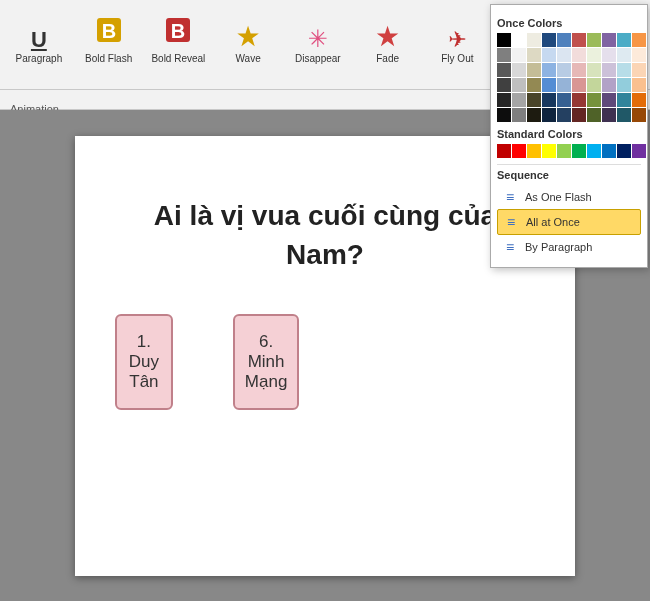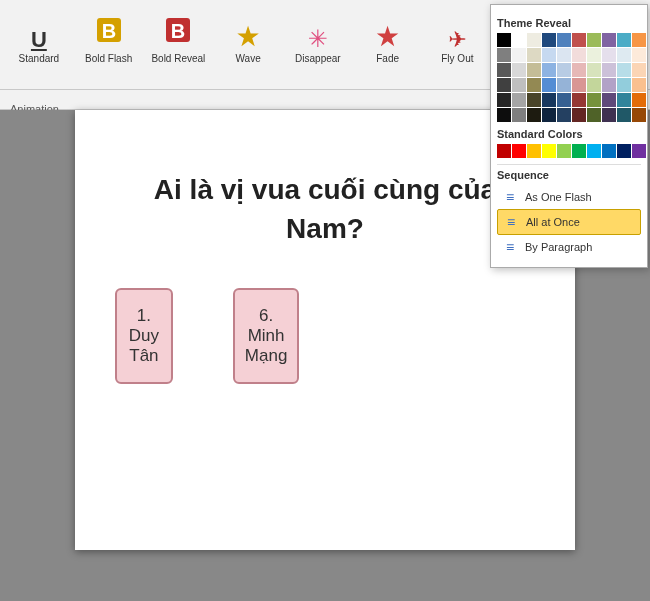--- a/index.html
+++ b/index.html
@@ -13,21 +13,21 @@
     .ribbon-item .label { font-size: 10px; color: #333; text-align: center; line-height: 1.2; white-space: nowrap; }
     .ribbon-divider { width: 1px; background: #c8c8c8; height: 60px; align-self: center; margin: 0 2px; }
     .ribbon-scroll { display: flex; flex-direction: column; justify-content: center; gap: 1px; margin-left: 2px; }
     .ribbon-scroll button { background: #e0e0e0; border: 1px solid #aaa; cursor: pointer; font-size: 8px; width: 16px; height: 16px; display: flex; align-items: center; justify-content: center; border-radius: 2px; }
 
     
     .tab-bar { background: #f2f2f2; border-bottom: 1px solid #c8c8c8; height: 20px; display: flex; align-items: center; padding-left: 10px; }
     .tab-bar span { font-size: 11px; color: #555; margin-top: 18px; }
 
     
-    .slide-area { background: #888; height: 491px; display: flex; align-items: flex-start; justify-content: center; position: relative; }
+    .slide-area { background: #888; height: 491px; display: flex; align-items: center; justify-content: center; position: relative; }
     .slide { background: #fff; width: 500px; height: 440px; position: relative; display: flex; flex-direction: column; align-items: center; padding: 30px 20px; box-shadow: 0 2px 8px rgba(0,0,0,0.4); }
     .slide-title { font-size: 28px; font-weight: bold; color: #222; text-align: center; margin-top: 30px; margin-bottom: 40px; line-height: 1.4; }
     .slide-options { display: grid; grid-template-columns: 1fr 1fr 1fr 1fr; gap: 20px 60px; width: 100%; padding: 0 20px; }
     .option-btn { border: 2px solid #c0808a; background: #f5d0d5; border-radius: 6px; padding: 16px 10px; text-align: center; font-size: 17px; font-weight: normal; color: #333; cursor: pointer; }
     .option-btn.green { background: #2db36c; border-color: #1a8a4a; color: #fff; }
 
     
     .dropdown-popup { position: absolute; top: 4px; right: 2px; background: #fff; border: 1px solid #aaa; box-shadow: 2px 2px 8px rgba(0,0,0,0.25); width: 158px; padding: 8px 6px; z-index: 100; }
     .popup-section-title { font-size: 11px; font-weight: bold; color: #333; margin-bottom: 4px; margin-top: 4px; }
     .color-grid { display: grid; grid-template-columns: repeat(10, 14px); gap: 1px; margin-bottom: 6px; }
@@ -41,21 +41,21 @@
     .effect-btn { display: flex; flex-direction: column; align-items: center; background: linear-gradient(to bottom, #ffd080, #e08000); border: 1px solid #a06000; border-radius: 3px; padding: 3px 10px 2px; cursor: pointer; }
   </style>
 </head>
 <body>
 
 <div class="ribbon">
   <div class="ribbon-items">
 
     <div class="ribbon-item">
       <div class="icon" style="font-size:22px;font-weight:bold;text-decoration:underline;color:#333;">U</div>
-      <div class="label">Standard</div>
+      <div class="label">Paragraph</div>
     </div>
 
     <div class="ribbon-item">
       <div class="icon">
         <svg width="32" height="32" viewBox="0 0 32 32">
             <rect x="4" y="4" width="24" height="24" rx="3" fill="#d4a000"></rect>
             <text x="16" y="24" text-anchor="middle" font-size="20" font-weight="bold" fill="white">B</text>
           </svg>
       </div>
       <div class="label">Bold Flash</div>
@@ -111,21 +111,21 @@
     <div style="display:flex;flex-direction:column;align-items:center;padding:2px 4px;">
       <div style="display:flex;flex-direction:column;align-items:center;cursor:pointer;padding:3px 8px;border-radius:3px;">
         <span style="font-size:22px;color:#4a7c59;">➕</span>
         <span style="font-size:9px;color:#333;white-space:nowrap;">Add<br>Animation ▾</span>
       </div>
     </div>
 
   </div>
 
   <div class="dropdown-popup">
-    <div class="popup-section-title">Theme Reveal</div>
+    <div class="popup-section-title">Once Colors</div>
     <div class="color-grid" id="theme-colors-grid">
         <div class="color-cell" style="background: rgb(0, 0, 0);"></div>
         <div class="color-cell" style="background: rgb(255, 255, 255);"></div>
         <div class="color-cell" style="background: rgb(238, 236, 225);"></div>
         <div class="color-cell" style="background: rgb(31, 73, 125);"></div>
         <div class="color-cell" style="background: rgb(79, 129, 189);"></div>
         <div class="color-cell" style="background: rgb(192, 80, 77);"></div>
         <div class="color-cell" style="background: rgb(155, 187, 89);"></div>
         <div class="color-cell" style="background: rgb(128, 100, 162);"></div>
         <div class="color-cell" style="background: rgb(75, 172, 198);"></div>

